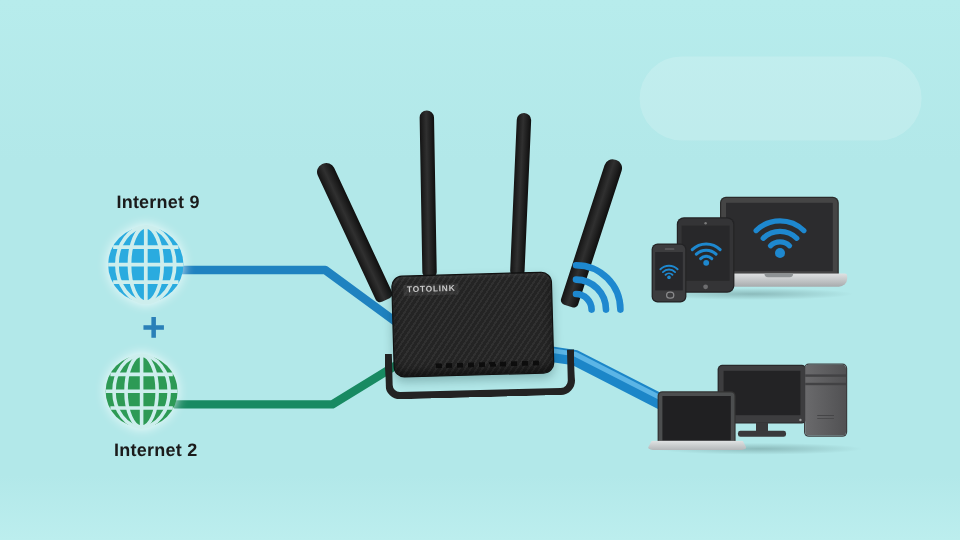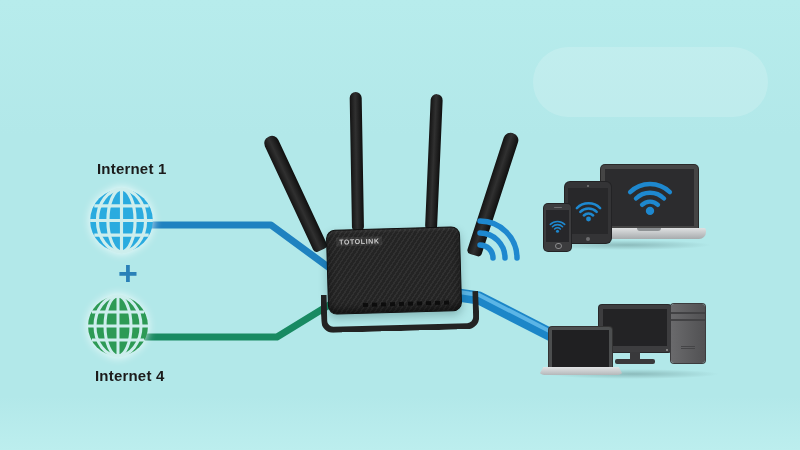--- a/index.html
+++ b/index.html
@@ -115,21 +115,21 @@
 
   <div class="abs faint-pill"></div>
 
   <svg id="wires" class="abs" width="800" height="450">
     <polyline class="wan1" points="148,225 271,225 350,283"></polyline>
     <polyline class="wan2" points="145,337 277,337 352,291"></polyline>
     <polyline class="lan-cable" points="451,294 479,298 561,340"></polyline>
     <polyline class="lan-cable-hl" points="452,291 479,295 559,336"></polyline>
   </svg>
 
-  <div class="abs net-label" style="left:97px; top:160px;">Internet 1</div>
+  <div class="abs net-label" style="left:97px; top:160px;">Internet 9</div>
 
   <svg class="abs globe" style="left:88px; top:187px;" width="67" height="67" viewBox="0 0 64 64">
     <circle class="sphere1" cx="32" cy="32" r="30"></circle>
     <g class="grid">
       <line x1="32" y1="2" x2="32" y2="62"></line>
       <ellipse cx="32" cy="32" rx="13" ry="30"></ellipse>
       <ellipse cx="32" cy="32" rx="23" ry="30"></ellipse>
       <line x1="2" y1="32" x2="62" y2="32"></line>
       <line x1="6" y1="18" x2="58" y2="18"></line>
       <line x1="6" y1="46" x2="58" y2="46"></line>
@@ -143,21 +143,21 @@
     <g class="grid">
       <line x1="32" y1="2" x2="32" y2="62"></line>
       <ellipse cx="32" cy="32" rx="13" ry="30"></ellipse>
       <ellipse cx="32" cy="32" rx="23" ry="30"></ellipse>
       <line x1="2" y1="32" x2="62" y2="32"></line>
       <line x1="6" y1="18" x2="58" y2="18"></line>
       <line x1="6" y1="46" x2="58" y2="46"></line>
     </g>
   </svg>
 
-  <div class="abs net-label" style="left:95px; top:367px;">Internet 4</div>
+  <div class="abs net-label" style="left:95px; top:367px;">Internet 2</div>
 
   <div class="abs router-stand"></div>
   <div class="abs antenna ant-out-left"></div>
   <div class="abs antenna ant-mid-left"></div>
   <div class="abs antenna ant-mid-right"></div>
   <div class="abs antenna ant-out-right"></div>
 
   <div class="abs router-body">
     <span class="router-brand">TOTOLINK</span>
     <div class="router-vents"></div>

